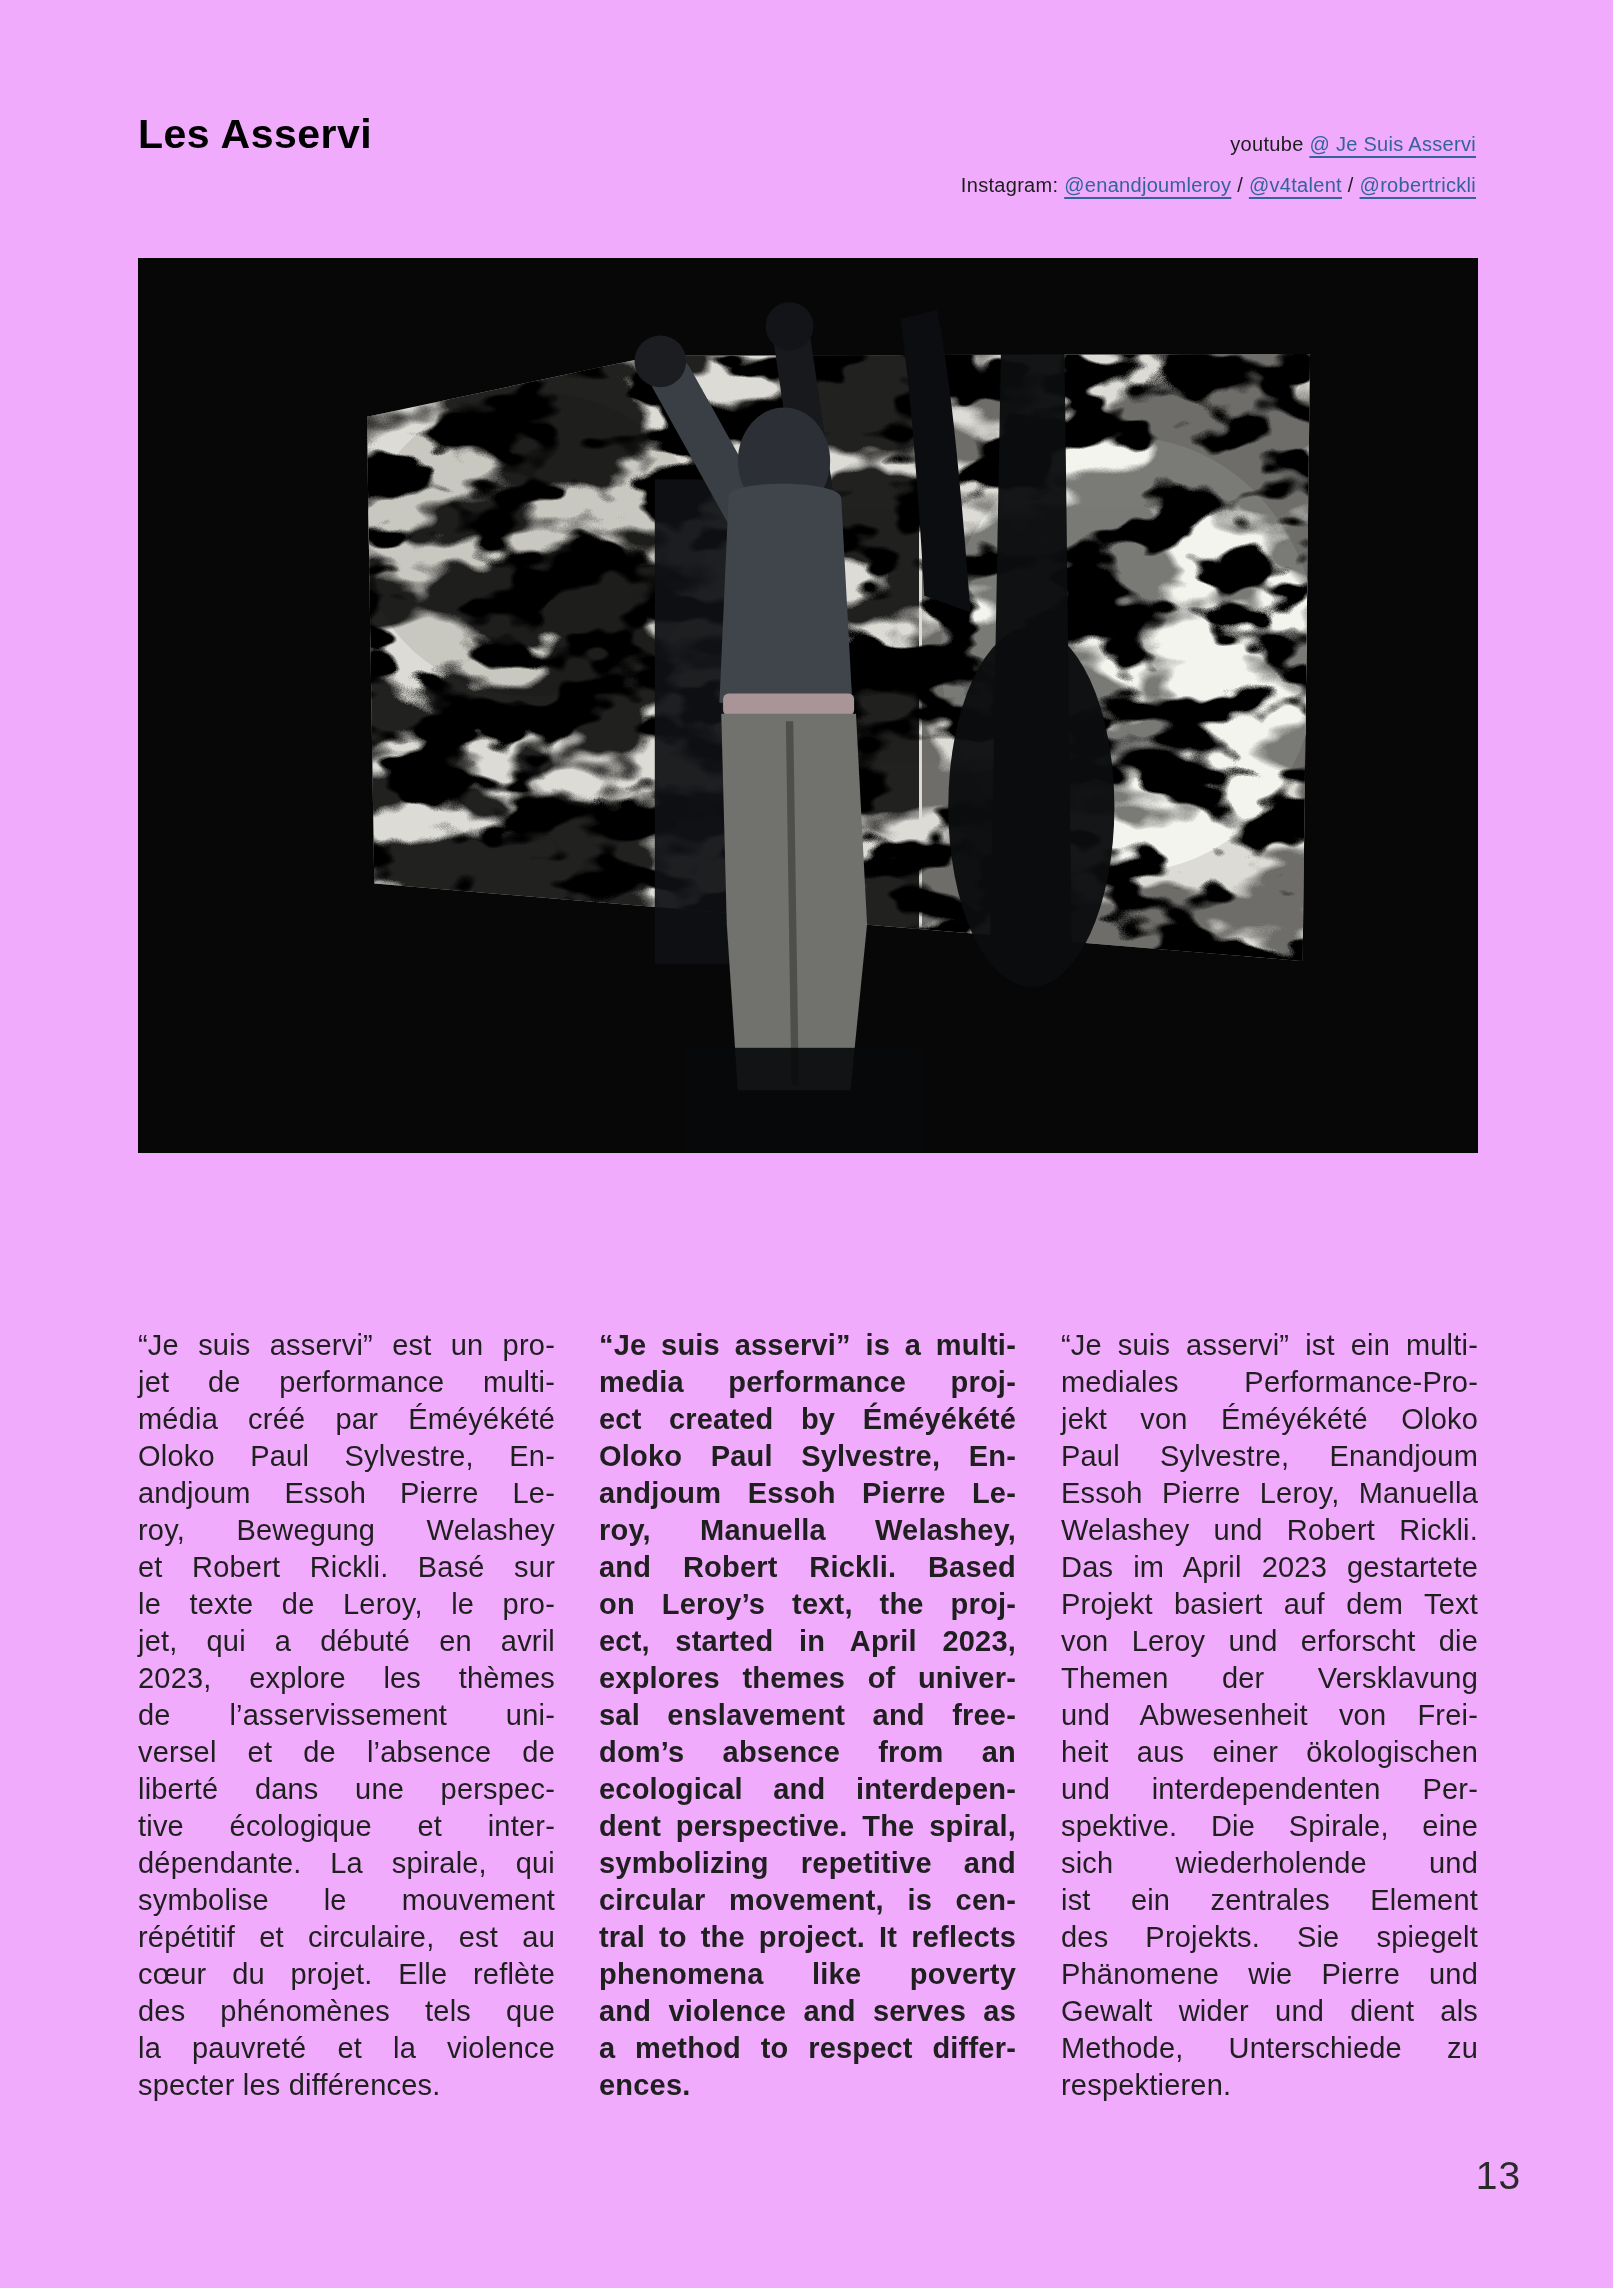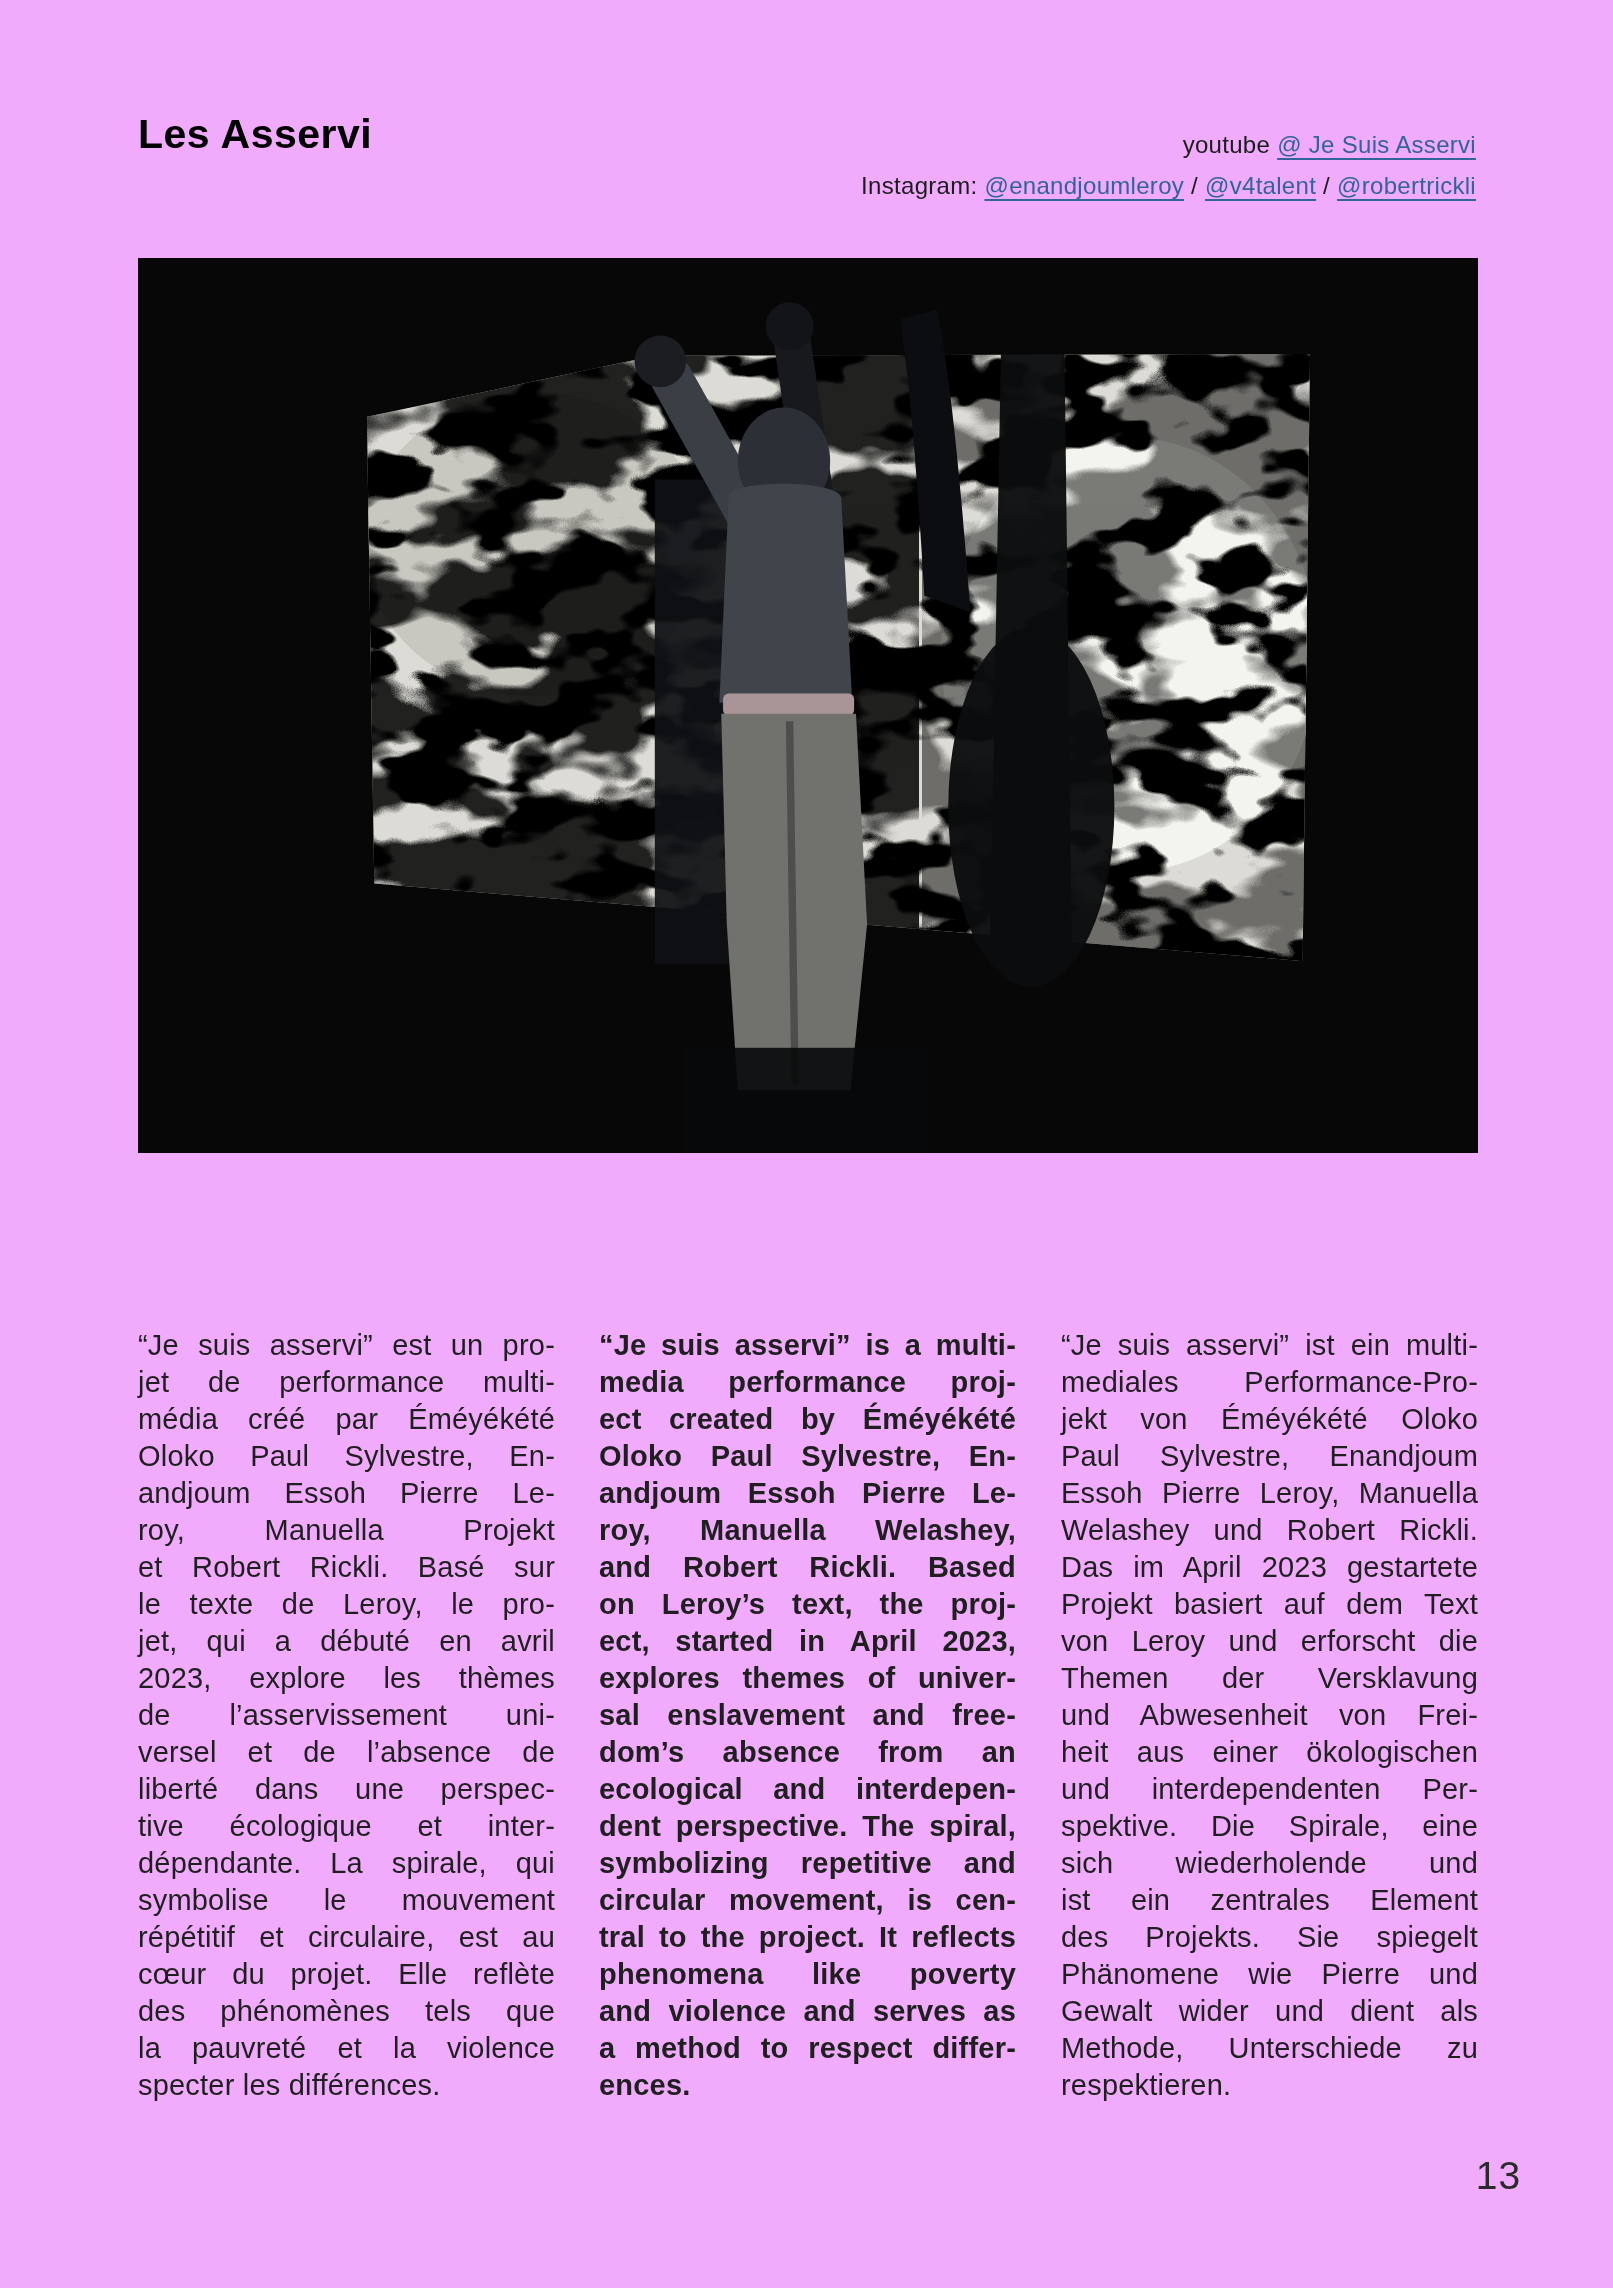--- a/index.html
+++ b/index.html
@@ -6,21 +6,21 @@
   .page {
     position:relative; width:1613px; height:2289px; background:#f0abfc;
     font-family:"Liberation Sans", sans-serif; color:#1c1c1c; overflow:hidden;
   }
   .title {
     position:absolute; left:138px; top:111px;
     font-size:41px; font-weight:bold; letter-spacing:0.5px; color:#000;
   }
   .header-links {
     position:absolute; top:124px; right:137px; text-align:right;
-    font-size:24px; line-height:41px; letter-spacing:0.3px; color:#1c1c1c;
+    font-size:20px; line-height:41px; letter-spacing:0.3px; color:#1c1c1c;
   }
   .header-links a {
     color:#33639b; text-decoration:underline; text-underline-offset:4.6px; cursor:pointer;
   }
   .photo {
     position:absolute; left:138px; top:258px; width:1340px; height:895px;
     background:#060607;
   }
   .photo svg { display:block; width:100%; height:100%; }
   .columns { position:absolute; left:138px; top:1327px; width:1340px; height:831px; }
@@ -99,21 +99,21 @@
     </svg>
   </figure>
 
   <div class="columns">
     <article class="col col-fr">
         <div class="line">“Je suis asservi” est un pro-</div>
         <div class="line">jet de performance multi-</div>
         <div class="line">média créé par Éméyékété</div>
         <div class="line">Oloko Paul Sylvestre, En-</div>
         <div class="line">andjoum Essoh Pierre Le-</div>
-        <div class="line">roy, Manuella Projekt</div>
+        <div class="line">roy, Bewegung Welashey</div>
         <div class="line">et Robert Rickli. Basé sur</div>
         <div class="line">le texte de Leroy, le pro-</div>
         <div class="line">jet, qui a débuté en avril</div>
         <div class="line">2023, explore les thèmes</div>
         <div class="line">de l’asservissement uni-</div>
         <div class="line">versel et de l’absence de</div>
         <div class="line">liberté dans une perspec-</div>
         <div class="line">tive écologique et inter-</div>
         <div class="line">dépendante. La spirale, qui</div>
         <div class="line">symbolise le mouvement</div>

